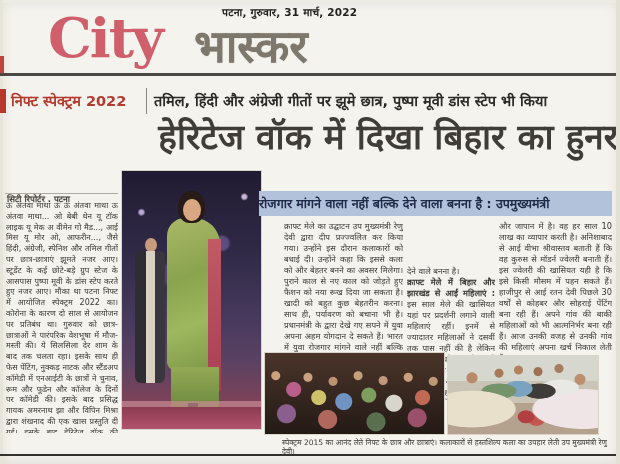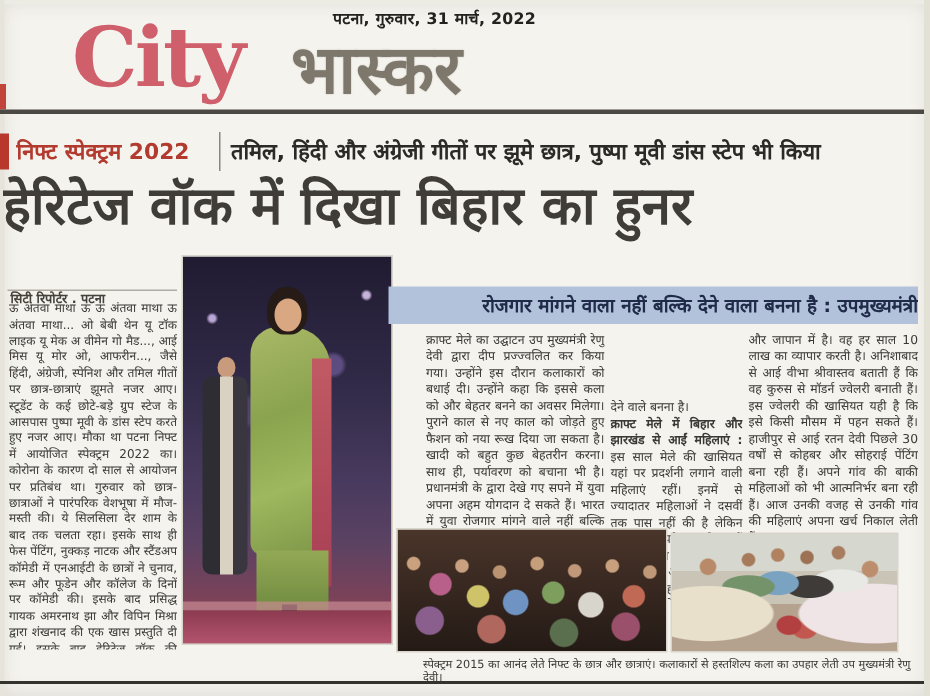--- a/index.html
+++ b/index.html
@@ -40,21 +40,21 @@
 
   .kicker{position:absolute;left:0;top:88px;width:620px;height:26px;}
   .kicker-accent{position:absolute;left:0;top:1px;width:6px;height:24px;background:#b8382c;}
   .kicker-label{position:absolute;left:11px;top:2px;font-size:14.5px;font-weight:bold;color:var(--kicker-red);white-space:nowrap;text-align:center;}
   .kicker-divider{position:absolute;left:146px;top:0;width:1px;height:26px;background:#8a8680;}
   .kicker-headline{position:absolute;left:154px;top:2px;font-size:14.5px;font-weight:bold;color:#2c2a26;white-space:nowrap;}
 
   .main-headline{
     position:absolute;left:2px;top:112px;width:616px;height:52px;
     font-size:35px;font-weight:bold;color:var(--headline-ink);
-    white-space:nowrap;overflow:hidden;letter-spacing:0;
+    white-space:nowrap;overflow:hidden;letter-spacing:0;text-align:right;
   }
 
   .byline{position:absolute;left:7px;top:193px;font-size:8.5px;font-weight:bold;color:#45413b;}
   .byline-rule{position:absolute;left:5px;top:193px;width:113px;height:1px;background:#b0aca4;}
 
   .left-column{
     position:absolute;left:6px;top:201px;width:112px;height:232px;overflow:hidden;
     font-size:8px;line-height:10.8px;text-align:justify;color:var(--body-ink);
   }
   .left-column p{margin:0;}
@@ -80,21 +80,21 @@
   .fm-sari{position:absolute;left:86px;top:68px;width:13px;height:152px;background:linear-gradient(180deg,#c05a63,#a83f55);}
   .fm-skirt{position:absolute;left:49px;top:196px;width:48px;height:40px;background:linear-gradient(180deg,#93a955,#6f8a40);}
   .fm-leg{position:absolute;left:66px;top:232px;width:10px;height:16px;background:#2c2420;}
   .fm-shoe{position:absolute;left:62px;top:246px;width:17px;height:7px;border-radius:3px;background:#c4906a;}
   .stage-floor{position:absolute;left:0;bottom:0;width:100%;height:22px;background:linear-gradient(180deg,#8c3b50,#b2536d);}
   .stage-edge{position:absolute;left:0;bottom:22px;width:100%;height:6px;background:#c98a93;opacity:.7;}
 
   .subheadline{
     position:absolute;left:259px;top:191px;width:353px;height:25px;line-height:25px;
     background:var(--bar-blue);color:var(--bar-text);
-    font-size:12.5px;font-weight:bold;text-align:right;white-space:nowrap;overflow:hidden;
+    font-size:12.5px;font-weight:bold;text-align:left;white-space:nowrap;overflow:hidden;
   }
 
   .col{position:absolute;top:221px;height:134px;overflow:hidden;font-size:8.2px;line-height:11px;text-align:justify;color:var(--body-ink);}
   .col p{margin:0;}
   .col-1{left:284px;width:119px;}
   .col-2{left:407px;width:88px;margin-top:45px;}
   .col-3{left:499px;width:113px;height:138px;}
   .col .lead{font-weight:bold;}
 
   

